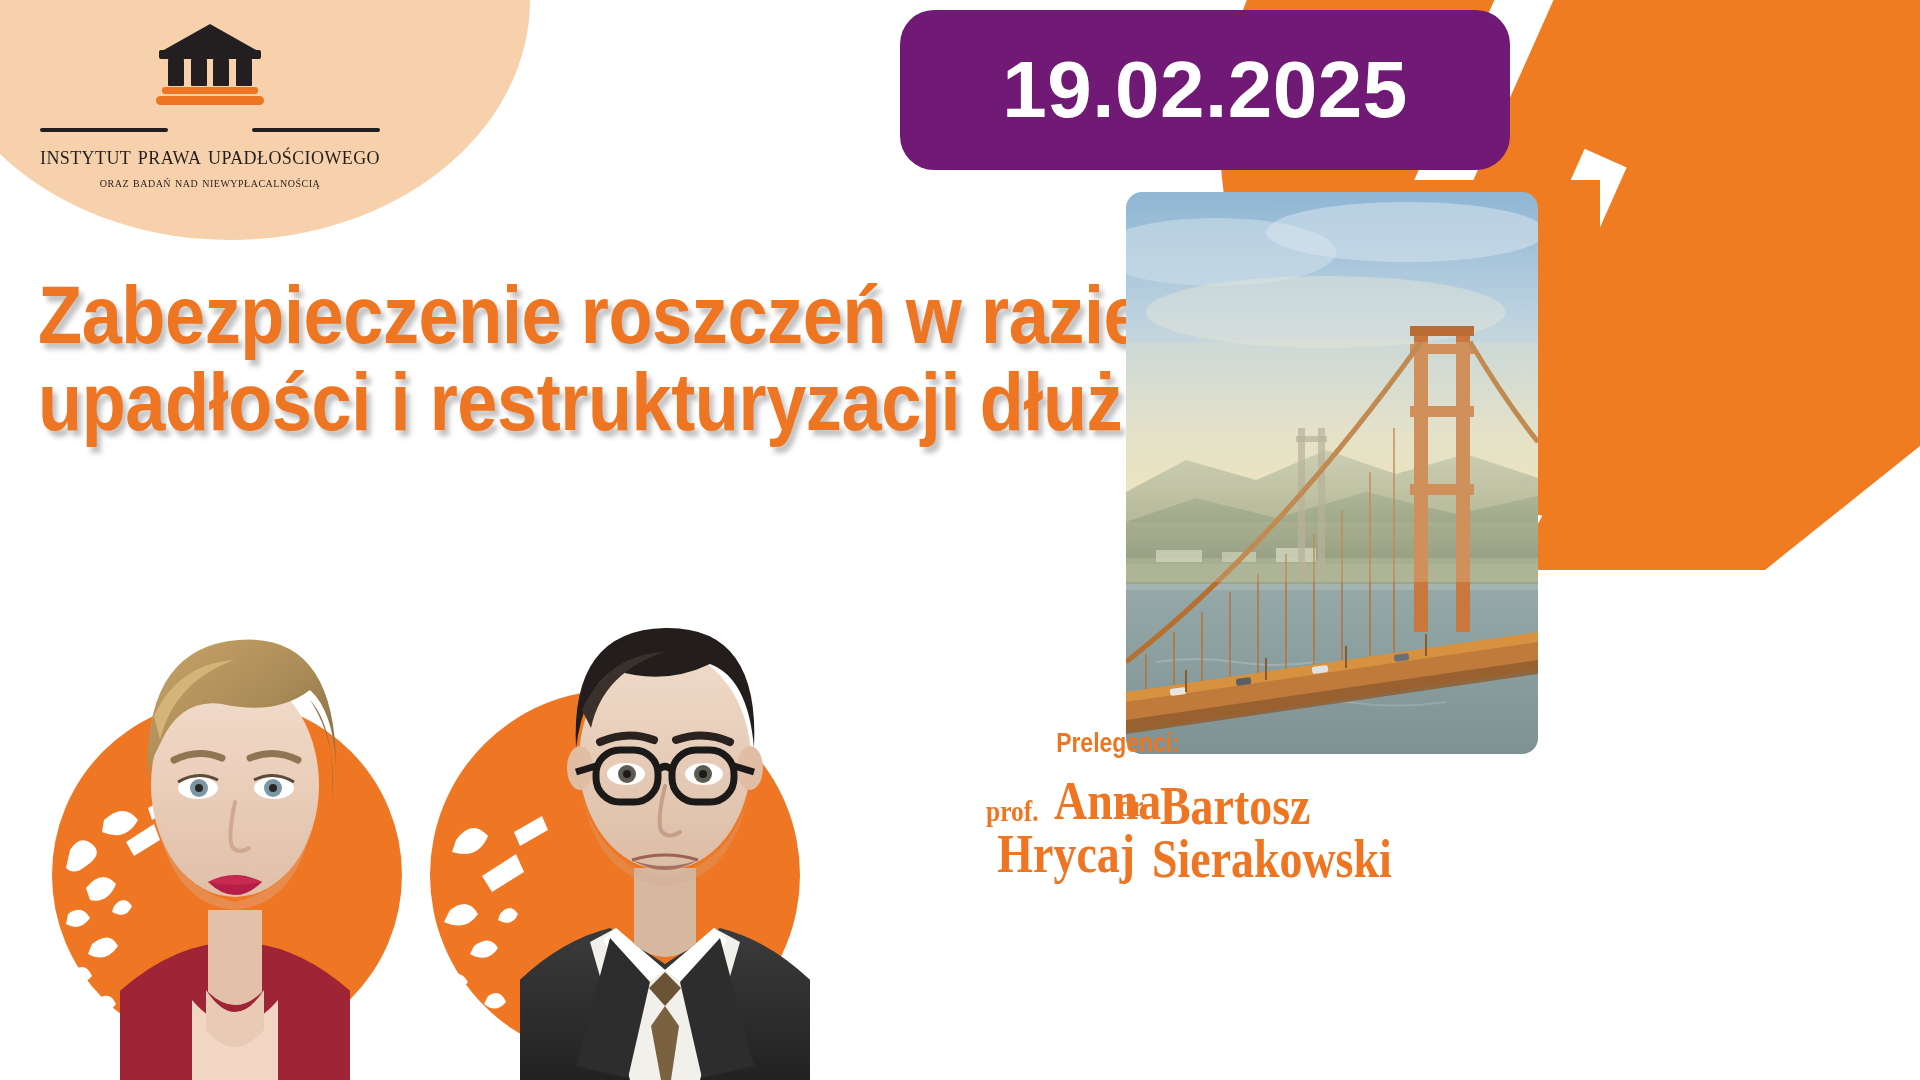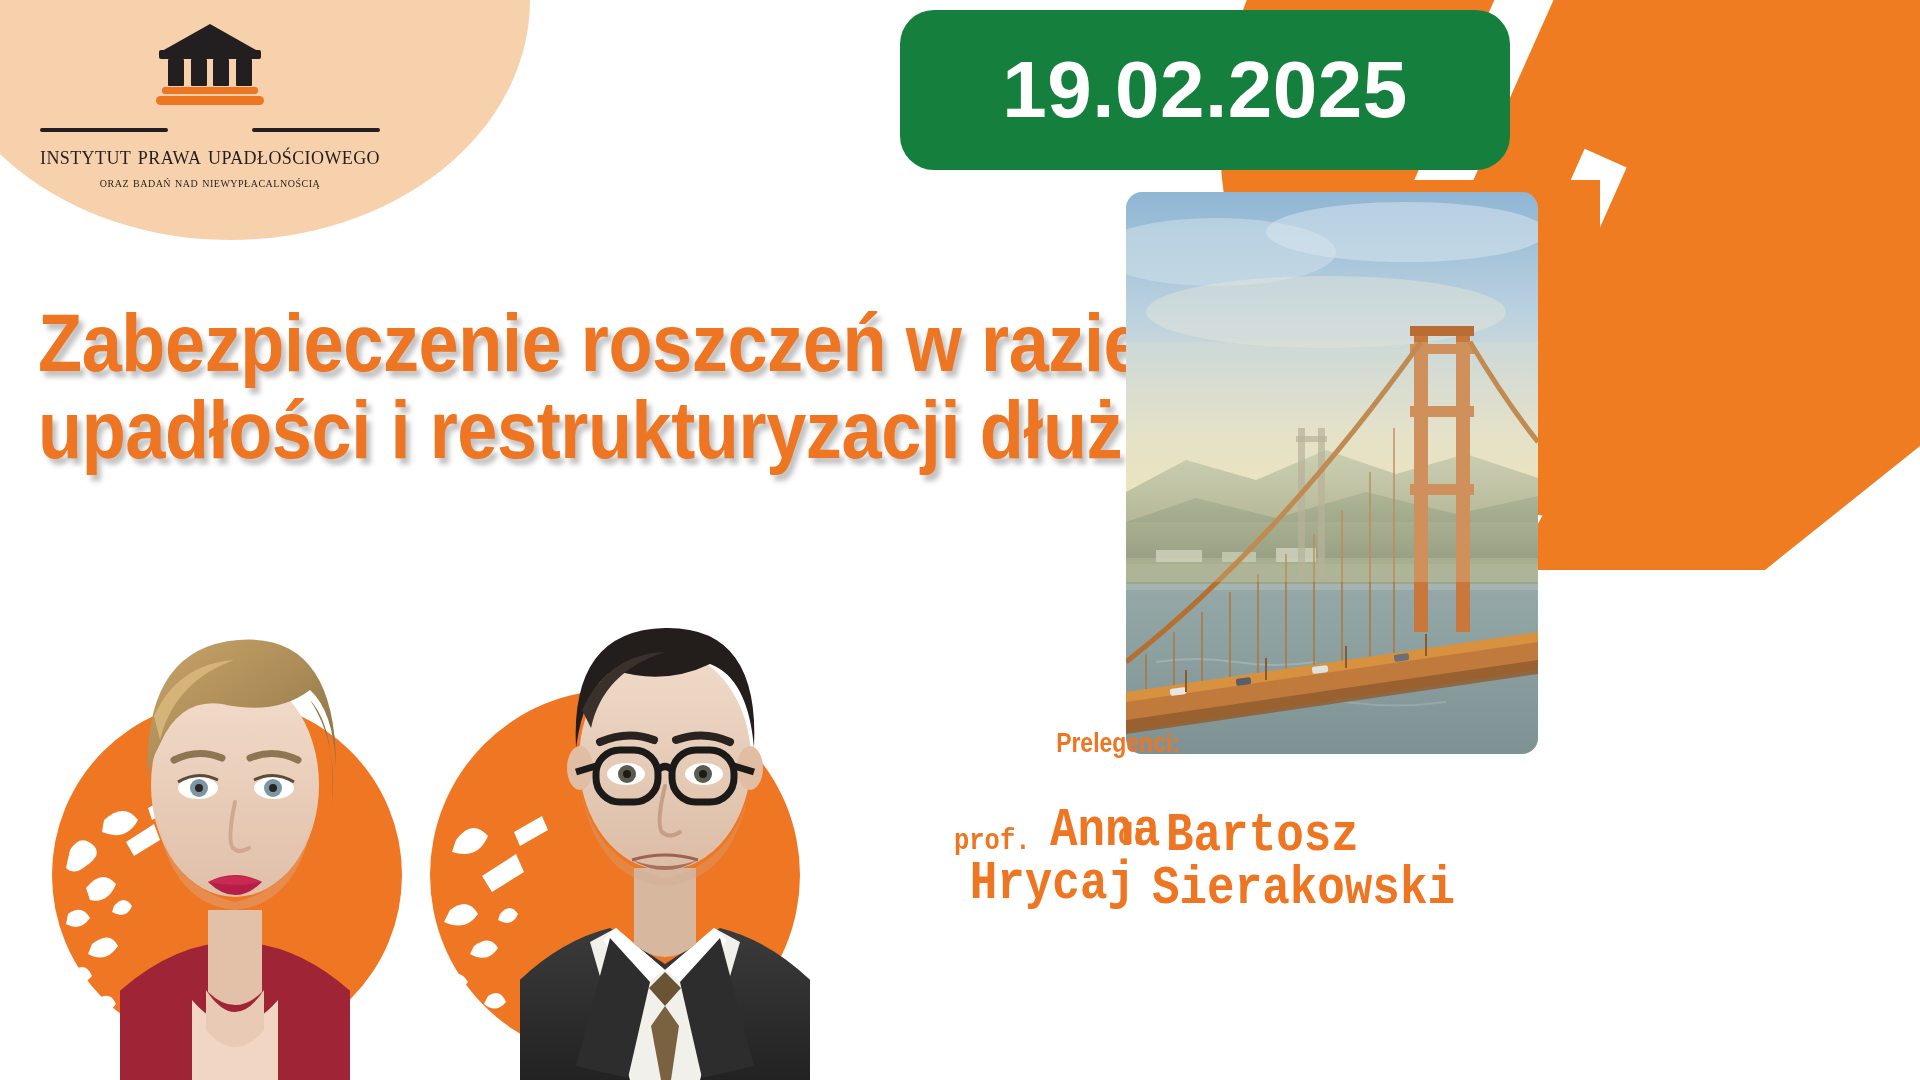--- a/index.html
+++ b/index.html
@@ -46,26 +46,26 @@
           background:#fff;transform:rotate(24deg);}
   .white-slash-b{position:absolute;right:330px;top:150px;width:46px;height:190px;
           background:#fff;transform:rotate(24deg);}
   .white-notch{position:absolute;right:-20px;top:430px;width:300px;height:240px;background:#fff;
           clip-path:polygon(100% 0,100% 100%,0 100%);}
   .white-wedge{position:absolute;right:-10px;top:560px;width:240px;height:330px;background:#fff;
           clip-path:polygon(100% 0,100% 100%,0 100%);}
 
   
   .date-badge{position:absolute;left:900px;top:10px;width:610px;height:160px;
-        background:#15803d;border-radius:34px;display:flex;align-items:center;justify-content:center;}
+        background:#701a75;border-radius:34px;display:flex;align-items:center;justify-content:center;}
   .date-badge span{color:#ffffff;font-weight:700;font-size:80px;letter-spacing:.5px;
         font-family:"Liberation Sans",sans-serif;}
 
   
-  .title{position:absolute;left:38px;top:304px;width:1230px;}
+  .title{position:absolute;left:38px;top:276px;width:1230px;}
   .title .line{display:block;color:#ee7622;font-weight:700;font-size:82px;line-height:.96;
         letter-spacing:-.5px;white-space:nowrap;
         font-family:"Liberation Sans Narrow","Liberation Sans",sans-serif;
         transform:scaleX(.88);transform-origin:left center;
         text-shadow:5px 6px 6px rgba(120,120,120,.45);}
   .title .line2{margin-top:8px;}
 
   
   .photo{position:absolute;left:1126px;top:192px;width:412px;height:562px;border-radius:16px;
          overflow:hidden;}
@@ -78,21 +78,21 @@
   .p1-img{left:120px;top:530px;width:230px;height:550px;}
   .p2-img{left:520px;top:520px;width:290px;height:560px;}
   .p-img svg{display:block;width:100%;height:100%;}
 
   
   .speakers{position:absolute;left:880px;top:728px;width:560px;text-align:center;}
   .prelegenci{color:#ee7622;font-weight:700;font-size:27px;letter-spacing:0px;
         font-family:"Liberation Sans Narrow","Liberation Sans",sans-serif;
         transform:scaleX(.85);transform-origin:left center;}
   .spk{position:absolute;color:#ee7622;font-weight:700;
-        font-family:Liberation Mono, monospace;margin-top:30px;}
+        font-family:Liberation Serif, serif;}
   .spk .deg{font-size:30px;display:inline-block;transform:scaleX(.85);transform-origin:left bottom;}
   .spk .nm{font-size:54px;line-height:.98;display:block;transform:scaleX(.85);transform-origin:left top;}
   .spk1{left:880px;top:775px;width:300px;text-align:right;}
   .spk1 .row{display:flex;align-items:flex-end;justify-content:flex-end;gap:6px;}
   .spk1 .nm2{text-align:right;display:block;}
   .spk2{left:1118px;top:780px;width:420px;}
   .spk2 .row{display:flex;align-items:center;gap:12px;}
   .spk2 .nm2{display:block;margin-left:34px;}
 </style>
 </head>

